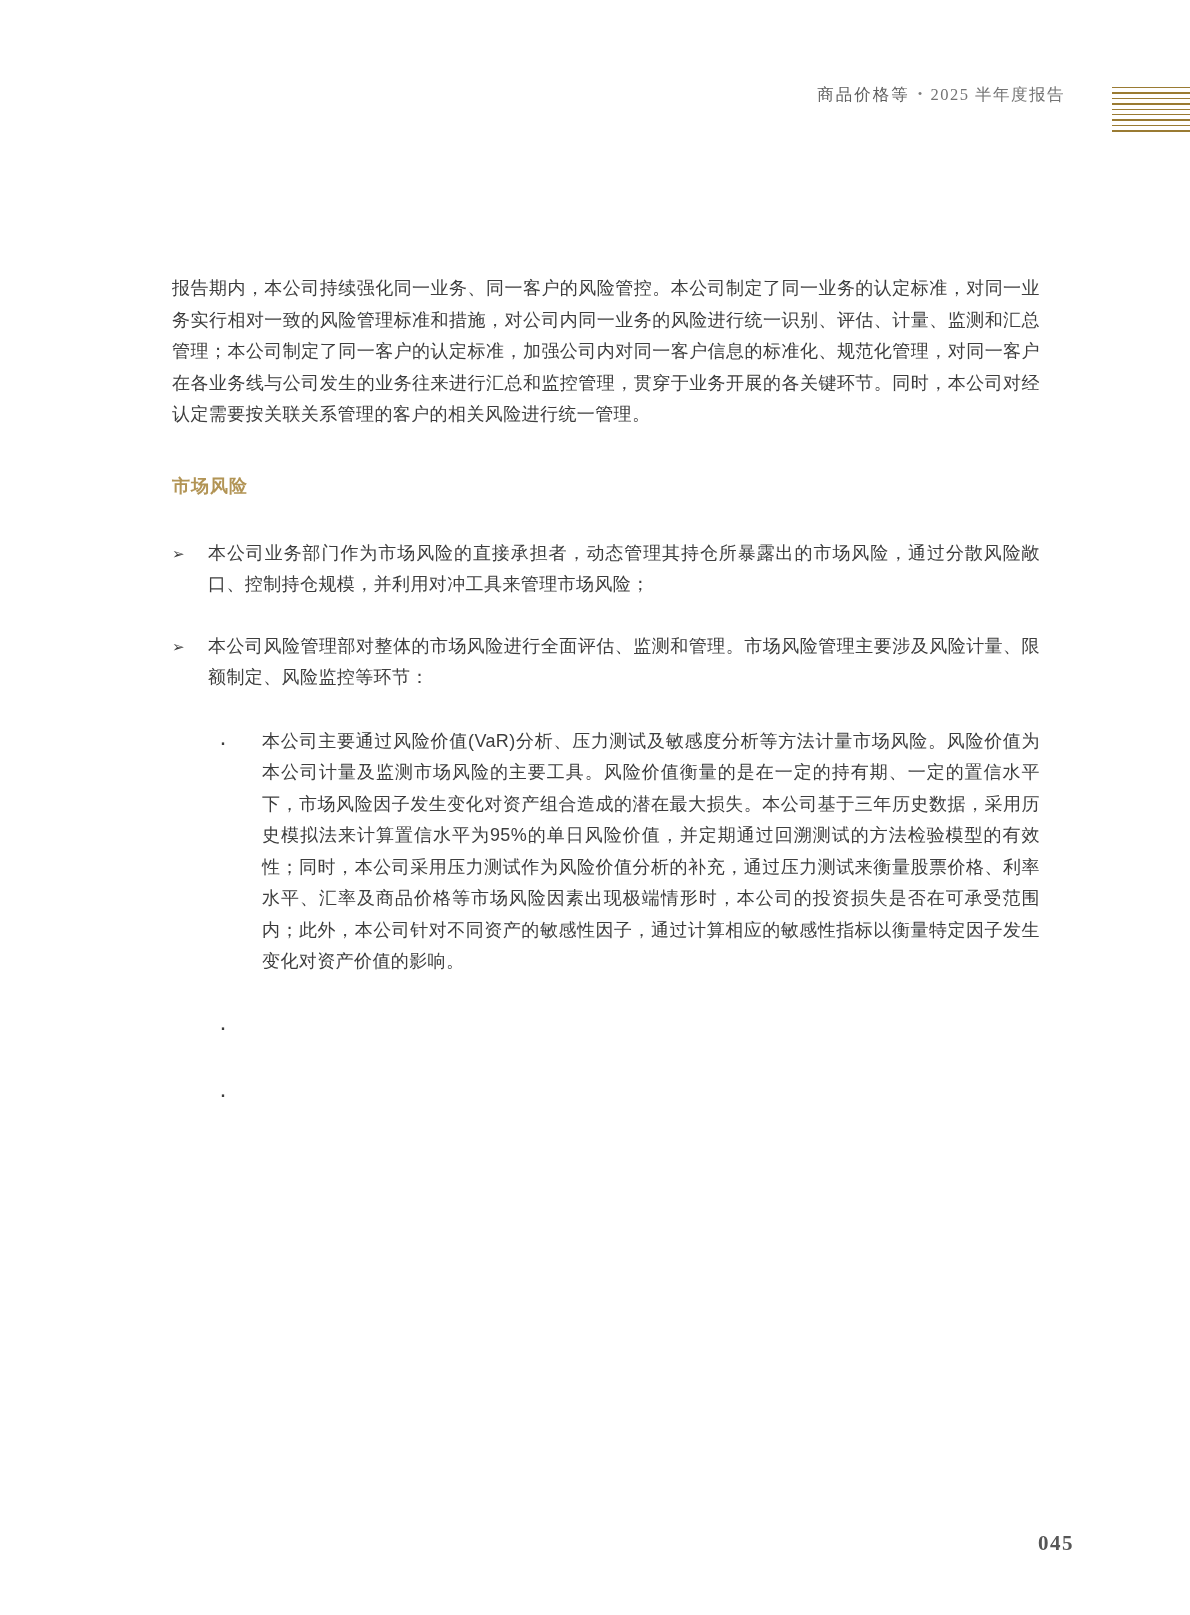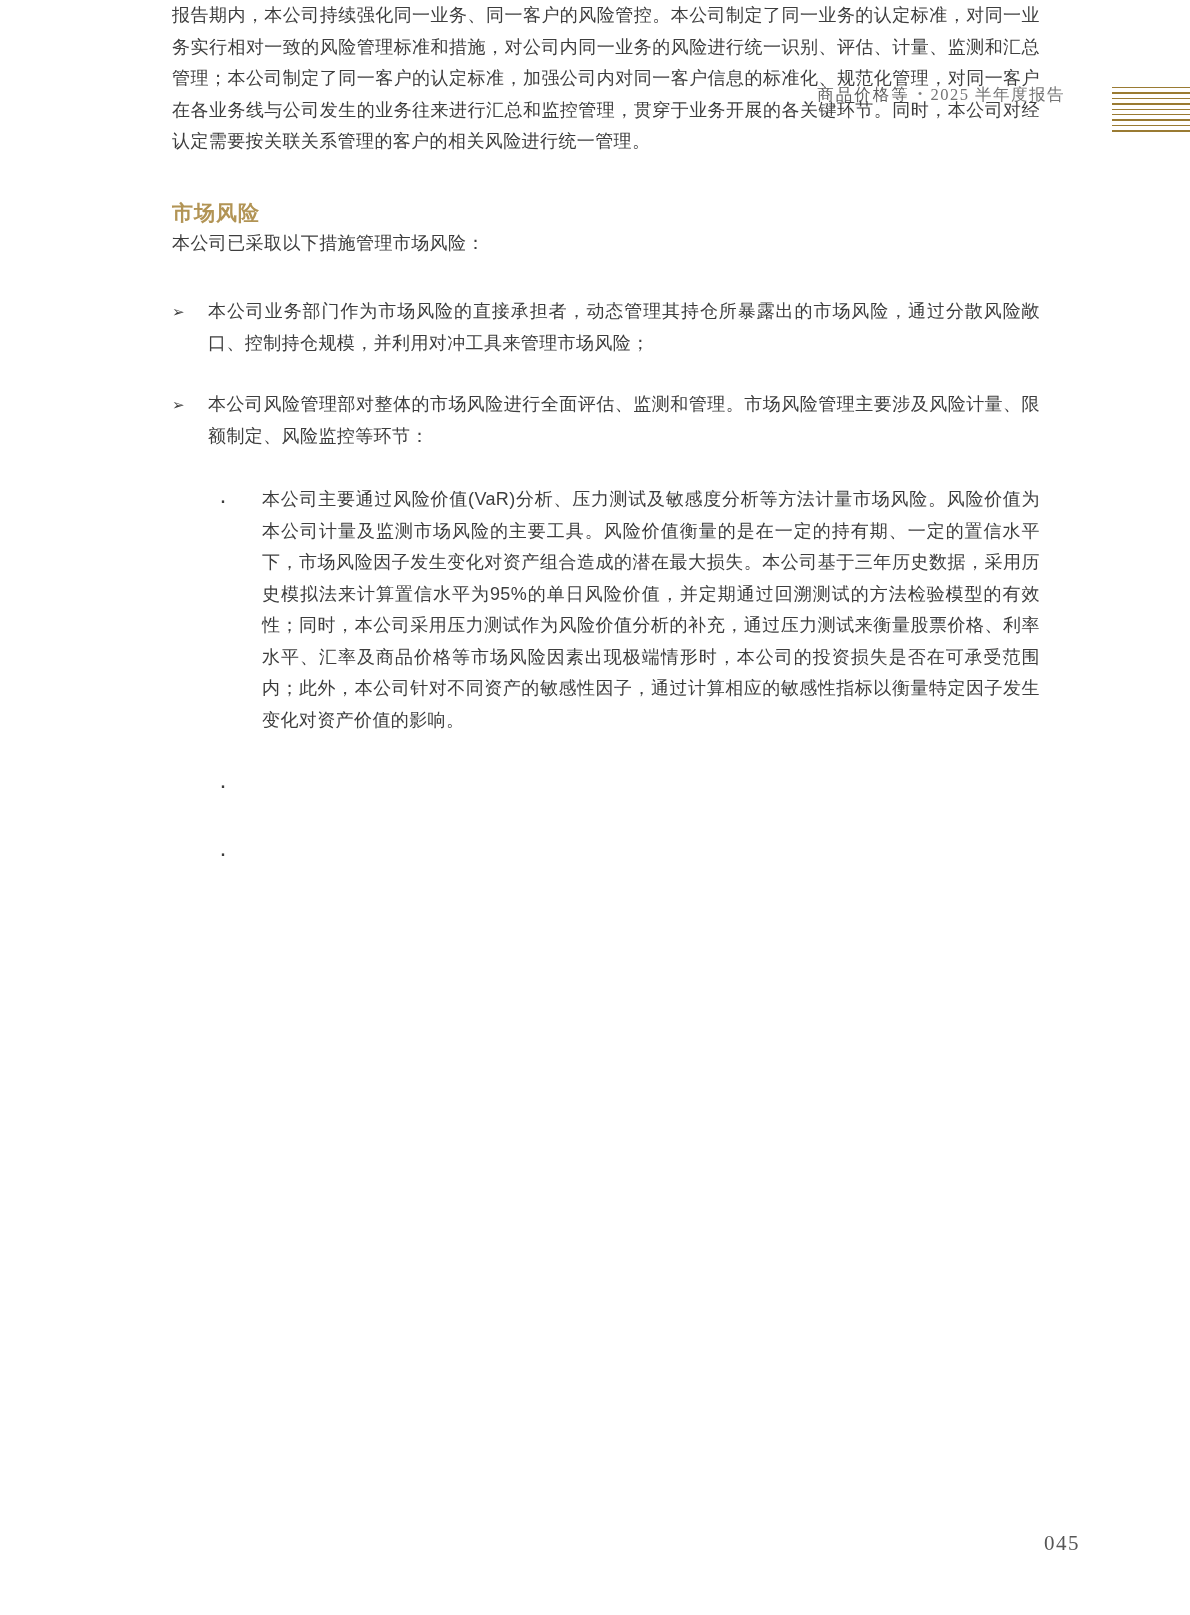--- a/index.html
+++ b/index.html
@@ -44,31 +44,32 @@
       #ffffff 1.4px, #ffffff 5.4px
     );
   }
 
   
   .content {
     position: absolute;
     left: 172px;
     top: 0;
     width: 868px;
+    padding-top: 273px;
     font-size: 18px;
     line-height: 31.5px;
     letter-spacing: 0.4px;
     text-align: justify;
     color: #3d3d3d;
   }
   .content p { margin: 0; }
 
   .section-title {
     margin-top: 40px;
-    font-size: 21px;
+    font-size: 18px;
     line-height: 30px;
     font-weight: bold;
     color: #b29455;
     letter-spacing: 1px;
     text-align: left;
   }
   .para-def     { margin-top: 15px; }
   .para-measure { margin-top: 28px; }
 
   .bullet {
@@ -94,46 +95,46 @@
     font-size: 24px;
     line-height: 31.5px;
     padding-left: 4px;
     color: #3d3d3d;
   }
 
   
   .page-number {
     position: absolute;
     top: 1531px;
-    right: 110px;
+    right: 116px;
     font-family: "Liberation Serif", serif;
     font-size: 21px;
     color: #565656;
     letter-spacing: 1.5px;
+    font-weight: bold;
   }
 </style>
 </head>
 <body>
 
 <div class="page">
 
   <header class="page-header">
     <span class="hdr-company">商品价格等</span><span class="hdr-sep">•</span><span class="hdr-report">2025 半年度报告</span>
   </header>
 
   <div class="hdr-stripes"></div>
 
   <main class="content">
 
     <p class="para-intro">报告期内，本公司持续强化同一业务、同一客户的风险管控。本公司制定了同一业务的认定标准，对同一业务实行相对一致的风险管理标准和措施，对公司内同一业务的风险进行统一识别、评估、计量、监测和汇总管理；本公司制定了同一客户的认定标准，加强公司内对同一客户信息的标准化、规范化管理，对同一客户在各业务线与公司发生的业务往来进行汇总和监控管理，贯穿于业务开展的各关键环节。同时，本公司对经认定需要按关联关系管理的客户的相关风险进行统一管理。</p>
 
     <h2 class="section-title">市场风险</h2>
 
 
-    <p class="para-measure">本公司已采取以下措施管理市场风险：</p>
 
     <div class="bullet bullet-arrow-1">
       <span class="marker-arrow">➢</span>
       <p class="bullet-text">本公司业务部门作为市场风险的直接承担者，动态管理其持仓所暴露出的市场风险，通过分散风险敞口、控制持仓规模，并利用对冲工具来管理市场风险；</p>
     </div>
 
     <div class="bullet bullet-arrow-2">
       <span class="marker-arrow">➢</span>
       <p class="bullet-text">本公司风险管理部对整体的市场风险进行全面评估、监测和管理。市场风险管理主要涉及风险计量、限额制定、风险监控等环节：</p>
     </div>

